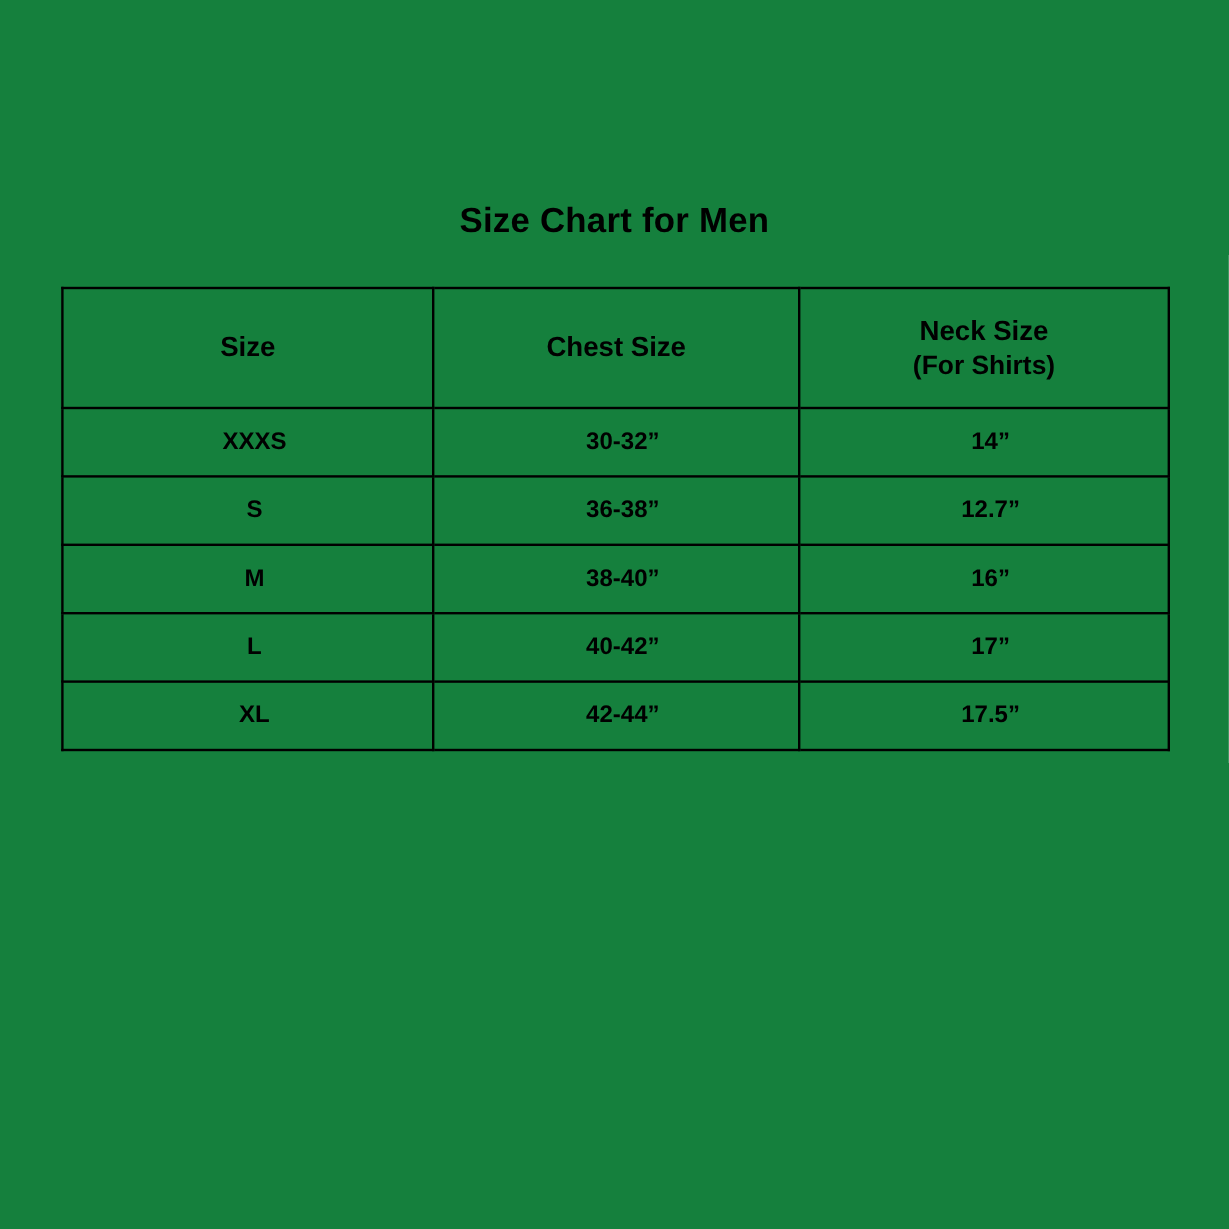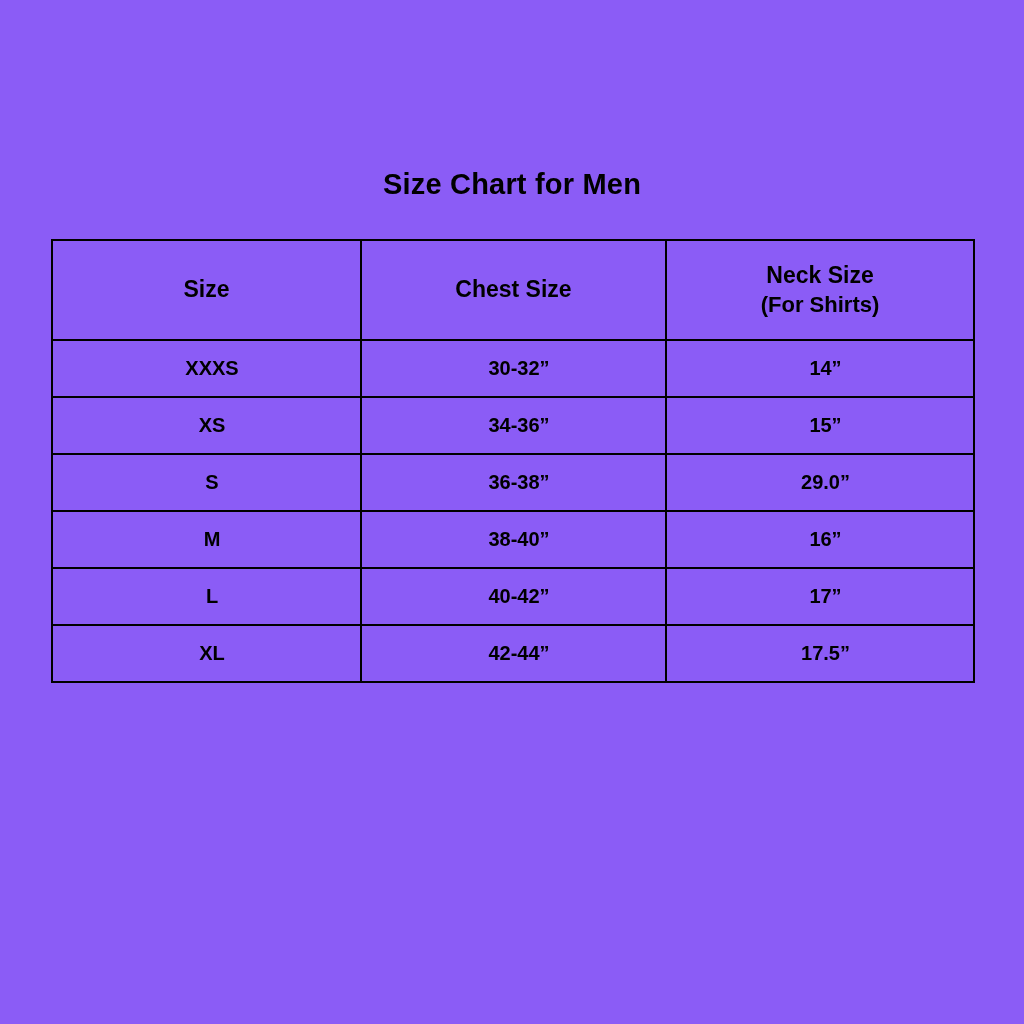--- a/index.html
+++ b/index.html
@@ -14,21 +14,21 @@
     color: #000000;
     position: relative;
     overflow: hidden;
   }
   .page {
     position: absolute;
     left: 0;
     top: 0;
     width: 1024px;
     height: 1024px;
-    background: #8b5cf6;
+    background: #15803d;
   }
   .chart-title {
     position: absolute;
     left: 0;
     top: 168px;
     width: 1024px;
     text-align: center;
     font-size: 29px;
     font-weight: bold;
     letter-spacing: 0.2px;
@@ -96,28 +96,23 @@
         </th>
       </tr>
     </thead>
     <tbody>
       <tr>
         <td>XXXS</td>
         <td>30-32”</td>
         <td>14”</td>
       </tr>
       <tr>
-        <td>XS</td>
-        <td>34-36”</td>
-        <td>15”</td>
-      </tr>
-      <tr>
         <td>S</td>
         <td>36-38”</td>
-        <td>29.0”</td>
+        <td>12.7”</td>
       </tr>
       <tr>
         <td>M</td>
         <td>38-40”</td>
         <td>16”</td>
       </tr>
       <tr>
         <td>L</td>
         <td>40-42”</td>
         <td>17”</td>

